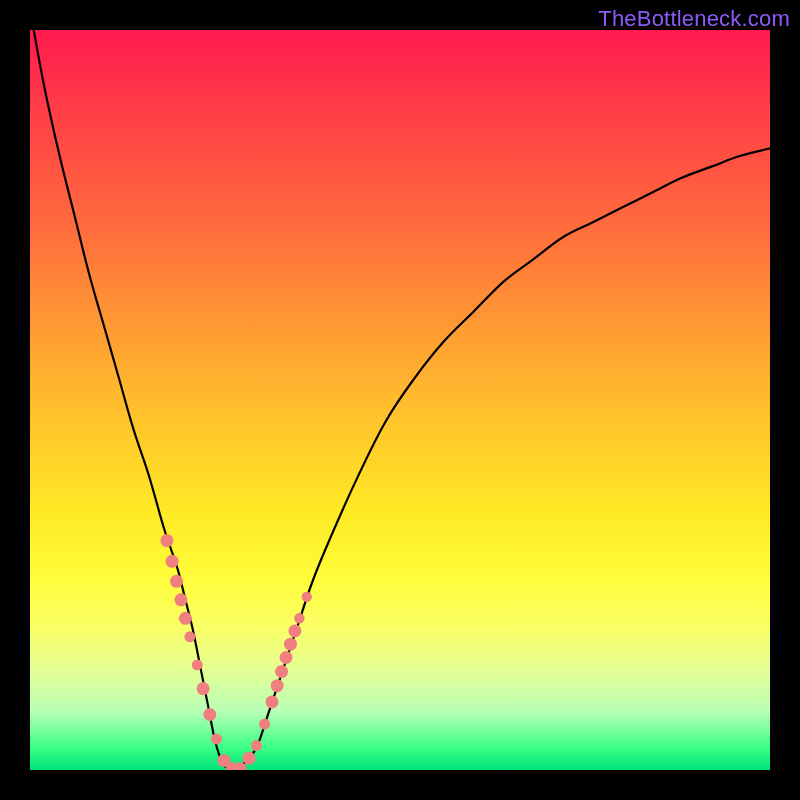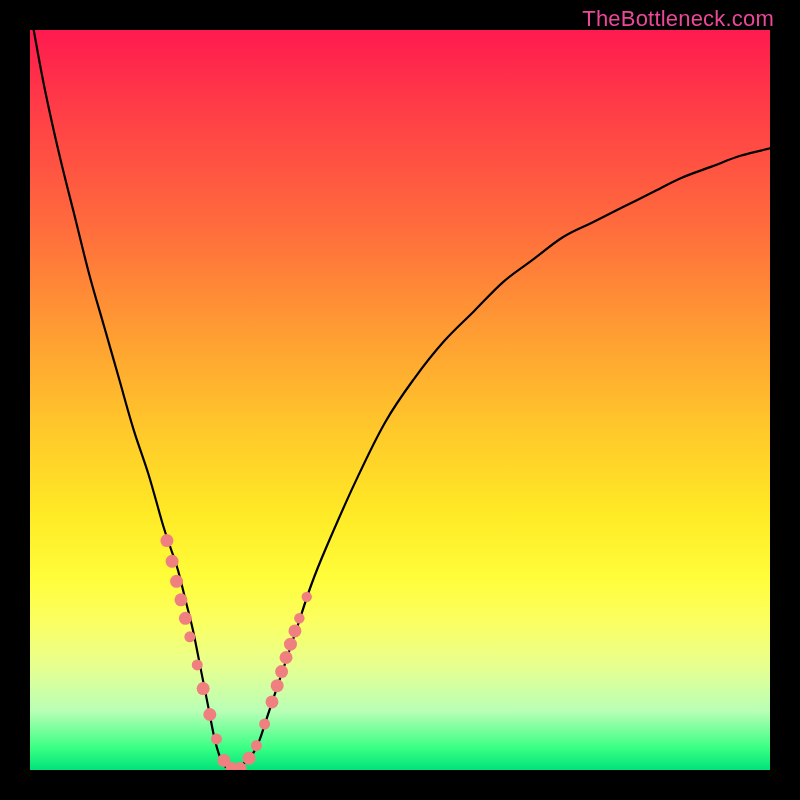--- a/index.html
+++ b/index.html
@@ -28,22 +28,22 @@
       #fbff61 80%,
       #e7ff90 86%,
       #b9ffb6 92%,
       #3aff84 97%,
       #00e37a 100%
     );
   }
   .watermark {
     position: absolute;
     top: 6px;
-    right: 26px;
-    color: #ec4899;
+    right: 10px;
+    color: #8b5cf6;
     font-size: 22px;
     font-weight: 500;
     letter-spacing: 0.2px;
     user-select: none;
   }
   .plot {
     position: absolute;
     left: 30px;
     top: 30px;
     width: 740px;

